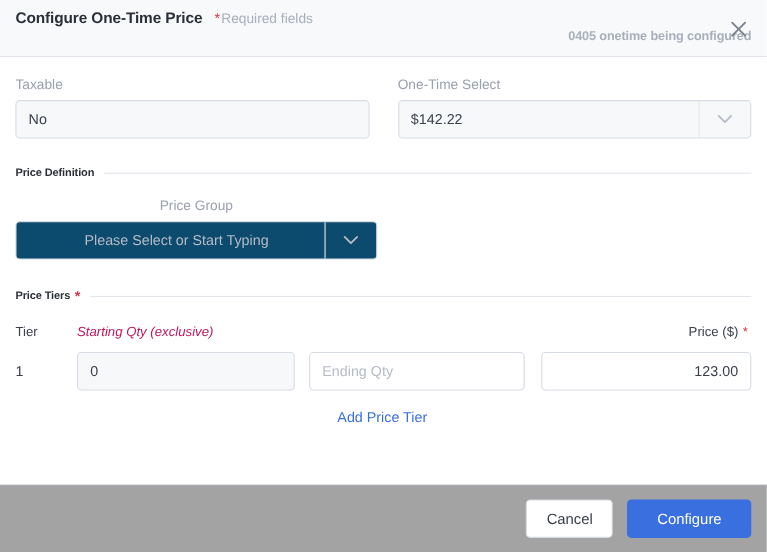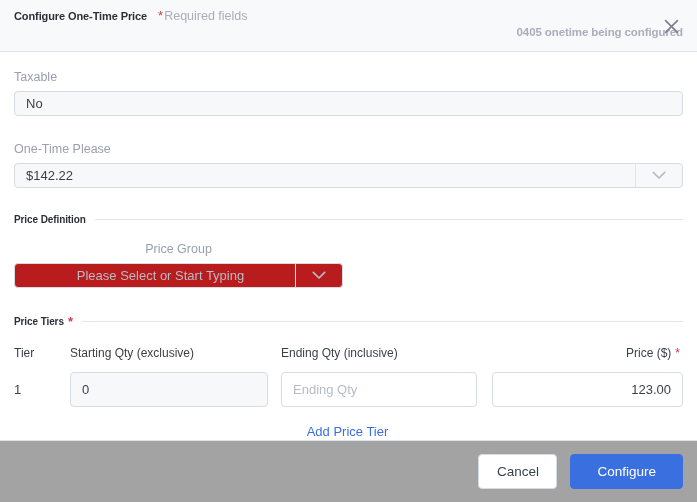--- a/index.html
+++ b/index.html
@@ -33,21 +33,21 @@
     padding: 8px 14px 0 14px;
     position: relative;
     flex: 0 0 auto;
   }
   .title-row {
     display: flex;
     align-items: baseline;
     gap: 11px;
   }
   .dlg-title {
-    font-size: 11px;
+    font-size: 14px;
     font-weight: bold;
     color: #2b2f38;
     letter-spacing: -0.1px;
     white-space: nowrap;
   }
   .required-note {
     font-size: 12.5px;
     color: #a8aeba;
     white-space: nowrap;
   }
@@ -86,37 +86,36 @@
     padding: 0 14px;
     background: #ffffff;
     position: relative;
     overflow: hidden;
   }
 
   .field-row {
     display: flex;
     gap: 26px;
     padding-top: 18px;
-    flex-direction: column;
   }
   .field-col {
     flex: 1 1 0;
     min-width: 0;
   }
 
   .field-label {
     font-size: 12.5px;
     color: #9aa0ac;
     margin-bottom: 7px;
     display: block;
   }
 
   .input-box {
     box-sizing: border-box;
-    height: 25px;
+    height: 35px;
     border: 1px solid #d7dbe3;
     border-radius: 4px;
     background: #f7f8fa;
     display: flex;
     align-items: center;
     font-size: 13px;
     color: #3a3f4b;
     padding: 0 11px;
   }
   .input-box.white {
@@ -164,40 +163,40 @@
     height: 1px;
     background: #e2e5ea;
   }
 
   
   .pricegroup-wrap {
     margin-top: 17px;
     width: 329px;
     text-align: center;
   }
-  .pricegroup-wrap .input-box { background: #b91c1c; }
+  .pricegroup-wrap .input-box { background: #0c4a6e; }
 
   
   .tier-table {
     margin-top: 17px;
   }
   .tier-head, .tier-row {
     display: flex;
     align-items: center;
   }
   .col-tier    { width: 56px; flex: 0 0 56px; }
   .col-start   { width: 198px; flex: 0 0 198px; }
   .col-end     { width: 196px; flex: 0 0 196px; margin-left: 13px; }
   .col-price   { flex: 1 1 auto; margin-left: 15px; }
 
   .th {
     font-size: 12px;
     color: #3a3f4b;
   }
-  .th.muted { color: #404040; }
+  .th.muted { color: #be185d; font-style: italic; }
   .th.right {
     text-align: right;
     padding-right: 3px;
   }
   .th .ast {
     color: #d0394e;
     margin-left: 4px;
   }
 
   .tier-row { margin-top: 12px; }
@@ -290,21 +289,21 @@
     <div class="field-row">
 
       <div class="field-col">
         <span class="field-label">Taxable</span>
         <div class="input-box">
           <span class="input-val">No</span>
         </div>
       </div>
 
       <div class="field-col">
-        <span class="field-label">One-Time Please</span>
+        <span class="field-label">One-Time Select</span>
         <div class="input-box with-caret">
           <span class="input-val">$142.22</span>
           <span class="caret-wrap">
             <span>
               <svg width="14" height="9" viewBox="0 0 14 9" aria-hidden="true">
                 <path d="M1.3 1.4 L7 7 L12.7 1.4" fill="none" stroke="#b6bbc6" stroke-width="1.7" stroke-linecap="round" stroke-linejoin="round"></path>
               </svg>
             </span>
           </span>
         </div>
@@ -335,21 +334,20 @@
       <span class="sh-text">Price Tiers</span>
       <span class="sh-ast">*</span>
       <span class="sh-rule"></span>
     </div>
 
     <div class="tier-table">
 
       <div class="tier-head">
         <div class="col-tier th">Tier</div>
         <div class="col-start th muted">Starting Qty (exclusive)</div>
-        <div class="col-end th">Ending Qty (inclusive)</div>
         <div class="col-price th right"><span>Price ($)</span><span class="ast">*</span></div>
       </div>
 
       <div class="tier-row">
         <div class="col-tier tier-num">1</div>
 
         <div class="col-start">
           <div class="input-box">
             <span class="input-val">0</span>
           </div>

